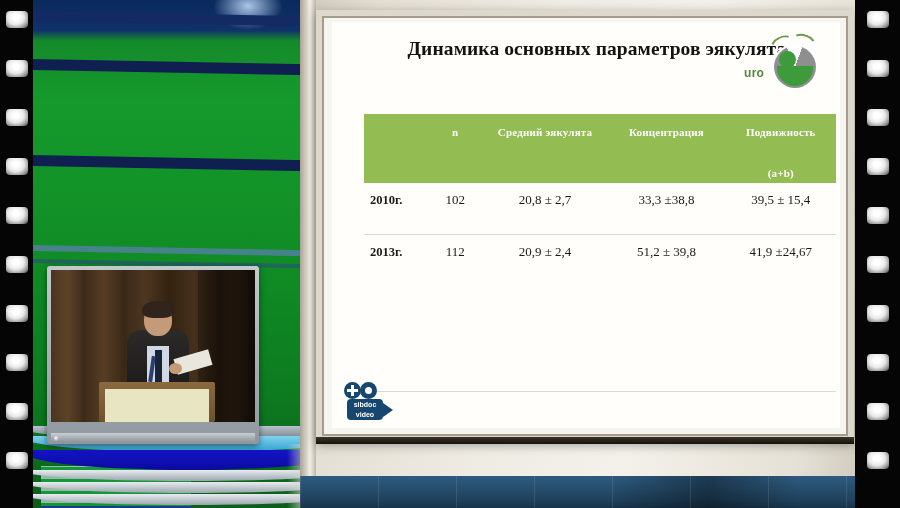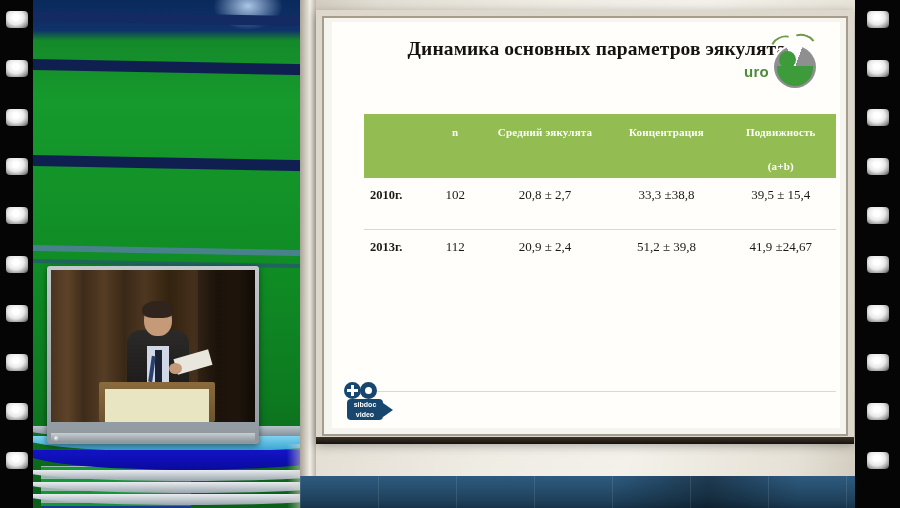--- a/index.html
+++ b/index.html
@@ -87,40 +87,40 @@
   .slide{position:absolute;left:8px;top:4px;right:6px;bottom:6px;
          background:#fffefb;overflow:hidden;}
 
   .slide-title{position:absolute;left:28px;top:14px;right:6px;text-align:center;
          font-family:"Liberation Serif",serif;font-weight:bold;font-size:19.5px;
          color:#16130f;line-height:1.38;letter-spacing:.1px;}
 
   
   .uro{position:absolute;right:22px;top:12px;width:74px;height:62px;}
   .uro-txt{position:absolute;left:0;bottom:16px;font-family:"Liberation Sans",sans-serif;
-           font-weight:bold;font-size:15px;color:#4f8a3a;letter-spacing:.3px;}
+           font-weight:bold;font-size:12px;color:#4f8a3a;letter-spacing:.3px;}
   .uro-bug{position:absolute;right:0;top:10px;width:46px;height:46px;border-radius:50%;
            background:#ffffff;overflow:hidden;}
   .uro-bug::before{content:"";position:absolute;left:2px;top:2px;width:42px;height:42px;border-radius:50%;
            background:conic-gradient(from 200deg,#8f8f8f 0 38%,#ffffff 38% 50%,#8f8f8f 50% 100%);}
   .uro-half{position:absolute;left:5px;bottom:4px;width:36px;height:20px;
            background:#3e9b3c;border-radius:0 0 36px 36px;}
   .uro-dot{position:absolute;left:7px;top:7px;width:17px;height:17px;border-radius:50%;background:#3e9b3c;}
   .uro-ant{position:absolute;width:22px;height:16px;border:2px solid #6d9a4a;border-radius:50%;
            border-color:#6d9a4a transparent transparent transparent;}
   .ant-l{right:22px;top:2px;transform:rotate(-25deg);}
   .ant-r{right:2px;top:0px;transform:rotate(18deg);}
 
   
   .tbl{position:absolute;left:32px;top:92px;width:472px;border-collapse:collapse;
        font-family:"Liberation Serif",serif;}
   .tbl thead th{background:#93bd52;color:#ffffff;font-weight:bold;font-size:11px;
        padding:12px 2px 4px 2px;text-align:center;vertical-align:top;height:48px;
        border:none;letter-spacing:.2px;}
-  .th-sub{display:block;margin-top:22px;font-size:11px;}
+  .th-sub{display:block;margin-top:29px;font-size:11px;}
   .tbl tbody td{font-size:13px;color:#1c1a16;text-align:center;
        padding:9px 2px 26px 2px;border-top:1px solid #dcdacd;background:#fffefb;}
   .tbl tbody tr:first-child td{border-top:none;}
   .tbl td.yr{font-weight:bold;font-size:12.5px;text-align:left;padding-left:6px;}
   .c-yr{width:62px;} .c-n{width:54px;} .c-age{width:128px;}
   .c-conc{width:118px;} .c-mot{width:110px;}
   .tbl-foot{position:absolute;left:32px;top:369px;width:472px;height:28px;
        background:#fffefb;border-top:1px solid #dcdacd;}
 
   

